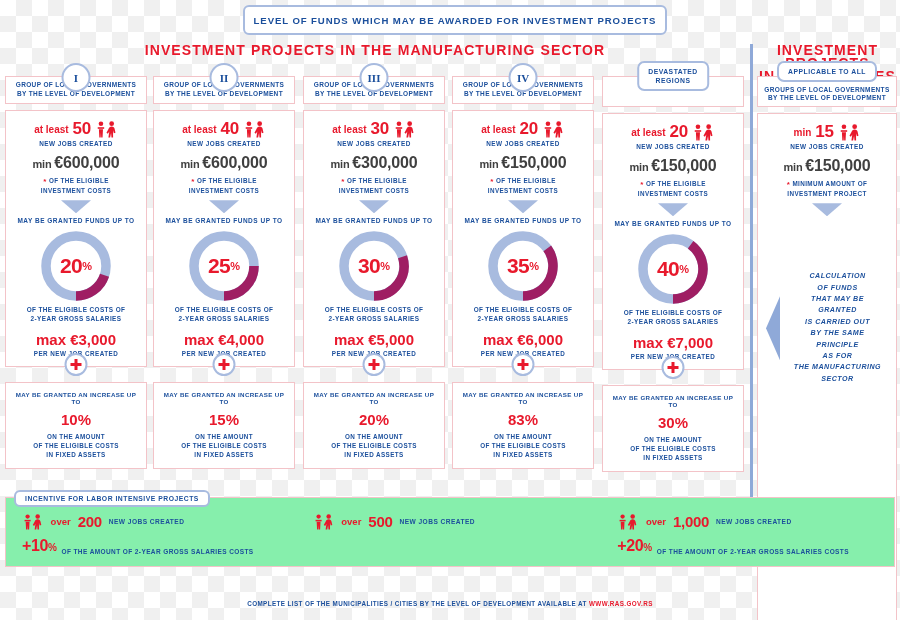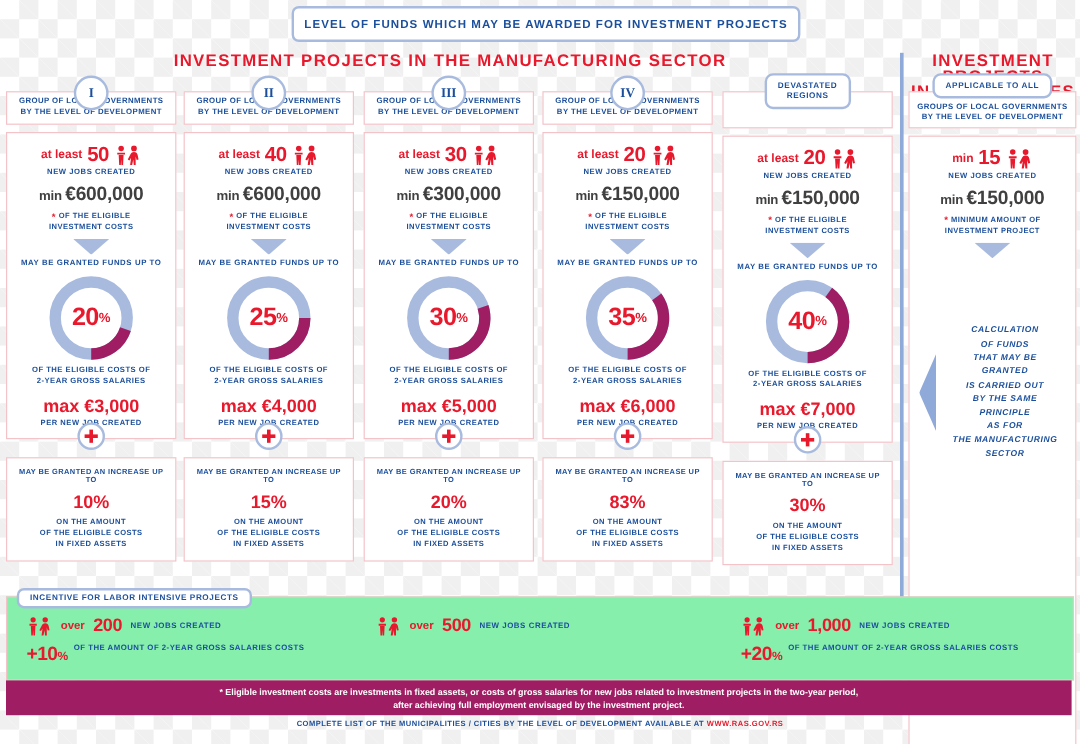--- a/index.html
+++ b/index.html
@@ -183,21 +183,21 @@
     white-space:nowrap;z-index:4;
   }
   .band-cols{display:flex;height:100%;padding-top:15px;box-sizing:border-box;}
   .band-col{flex:1;padding-left:16px;}
   .band-col.c2{padding-left:14px;}
   .band-col.c3{padding-left:28px;}
   .bc-row1{display:flex;align-items:center;gap:7px;margin-bottom:7px;}
   .bc-over{font-size:9.5px;font-weight:bold;color:#e8192c;}
   .bc-num{font-size:15px;font-weight:bold;color:#e8192c;letter-spacing:-.3px;}
   .bc-njc{font-size:6.6px;font-weight:bold;letter-spacing:.45px;color:#1b4f9c;}
-  .bc-row2{display:flex;align-items:flex-start;gap:5px;}
+  .bc-row2{display:flex;align-items:flex-end;gap:5px;}
   .bc-plus{font-size:16px;font-weight:bold;color:#e8192c;letter-spacing:-.4px;}
   .bc-plus .pc{font-size:10px;}
   .bc-of{font-size:6.5px;font-weight:bold;letter-spacing:.4px;color:#1b4f9c;}
 
   
   .foot-band{
     position:absolute;left:5px;top:567px;width:888px;height:29px;
     background:#9f1e63;display:flex;flex-direction:column;
     align-items:center;justify-content:center;
   }
@@ -554,22 +554,18 @@
             <span class="bc-njc">NEW JOBS CREATED</span>
           </div>
           <div class="bc-row2">
             <span class="bc-plus">+20<span class="pc">%</span></span>
             <span class="bc-of">OF THE AMOUNT OF 2-YEAR GROSS SALARIES COSTS</span>
           </div>
         </div>
       </div>
   </div>
 
-  <div class="foot-band">
-    <p>* Eligible investment costs are investments in fixed assets, or costs of gross salaries for new jobs related to investment projects in the two-year period,</p>
-    <p>after achieving full employment envisaged by the investment project.</p>
-  </div>
   <div class="foot-link">
     <span>COMPLETE LIST OF THE MUNICIPALITIES / CITIES BY THE  LEVEL OF DEVELOPMENT AVAILABLE AT</span>
     <span class="url">WWW.RAS.GOV.RS</span>
   </div>
 
 </div>
 
 </body></html>

